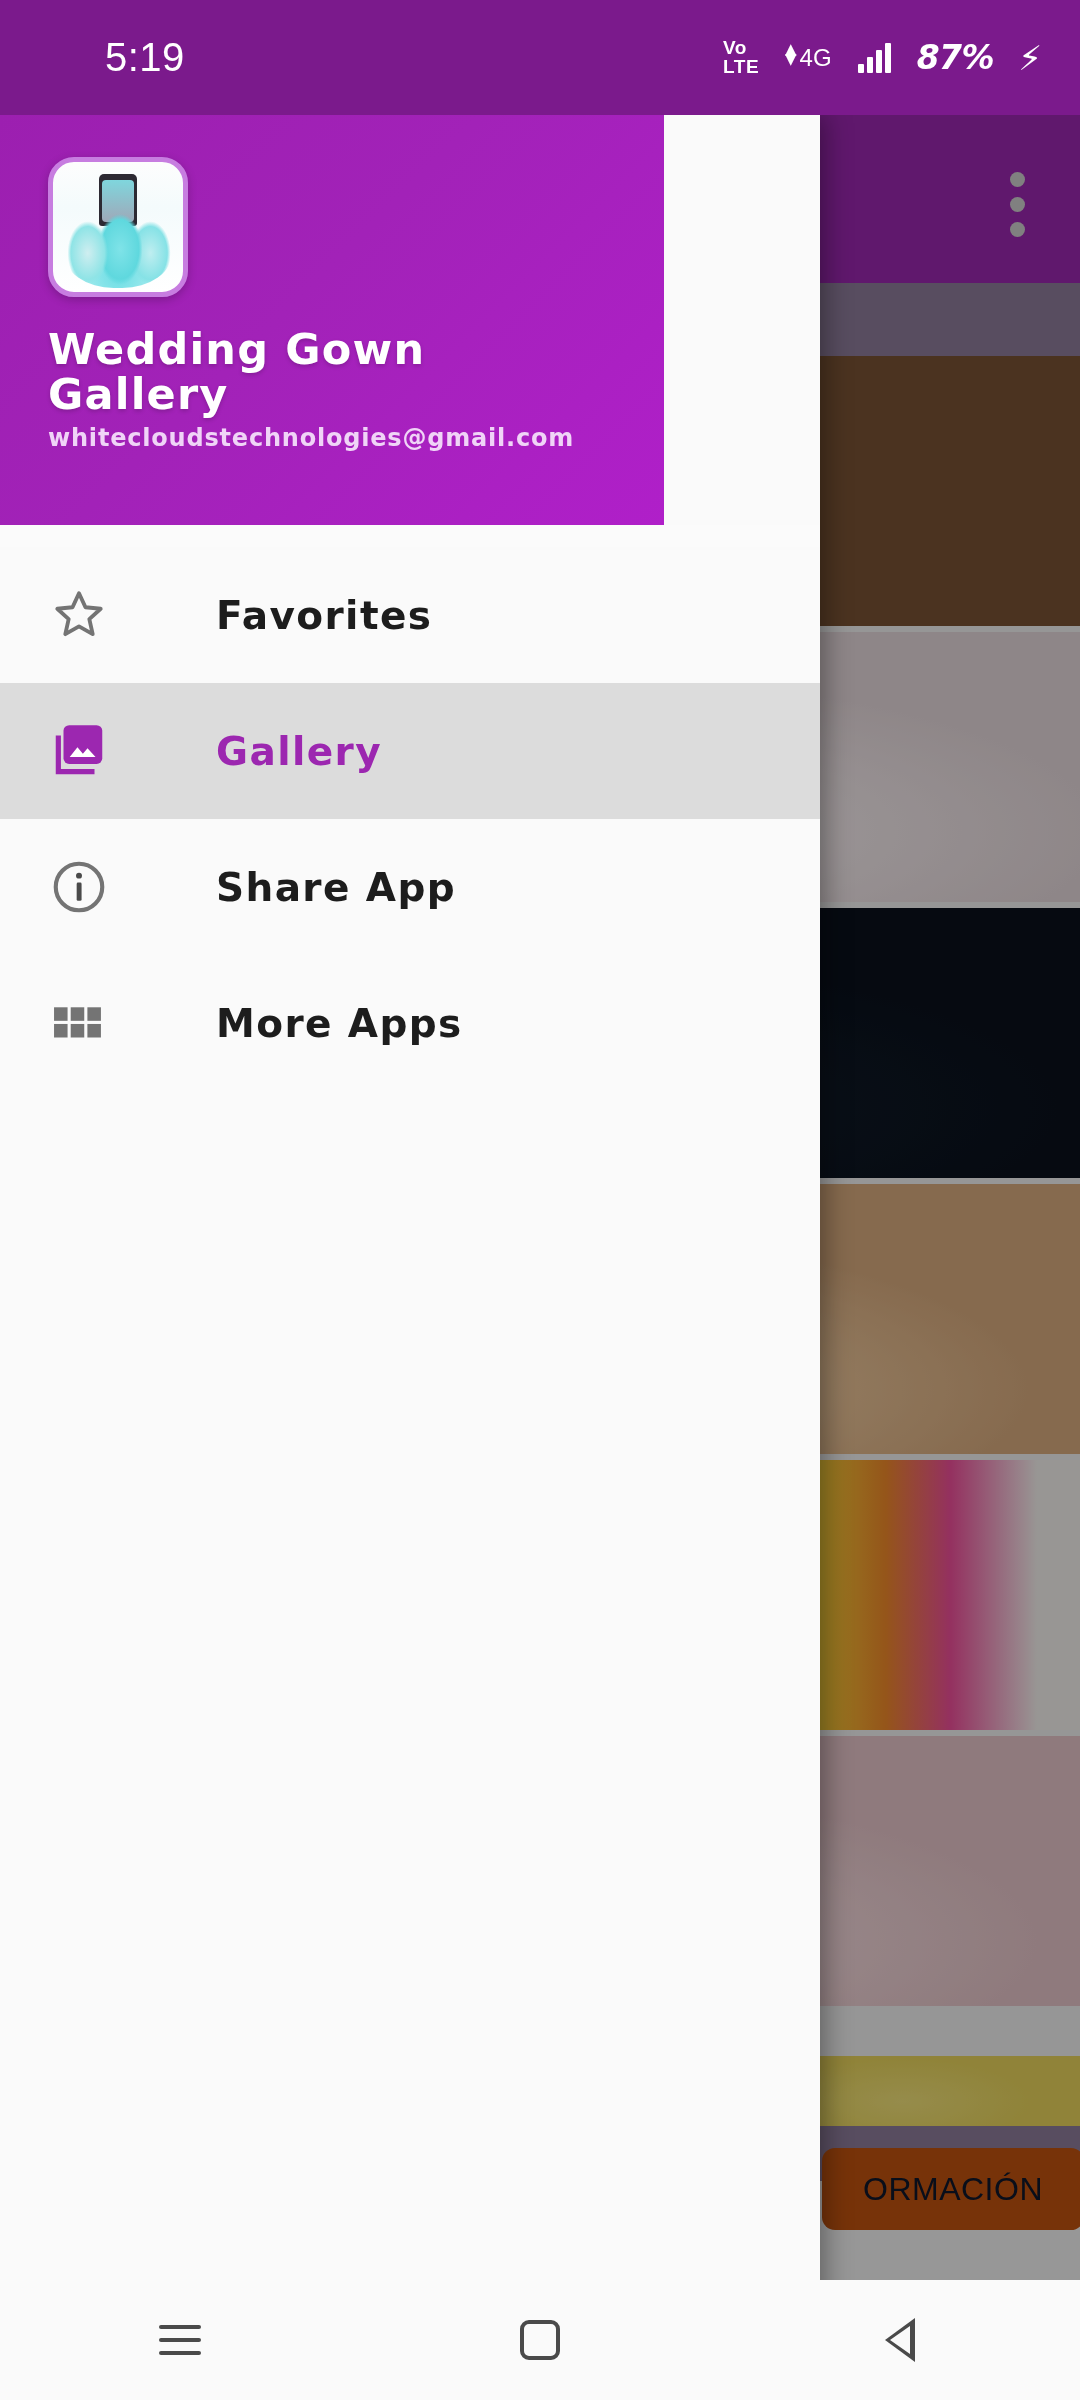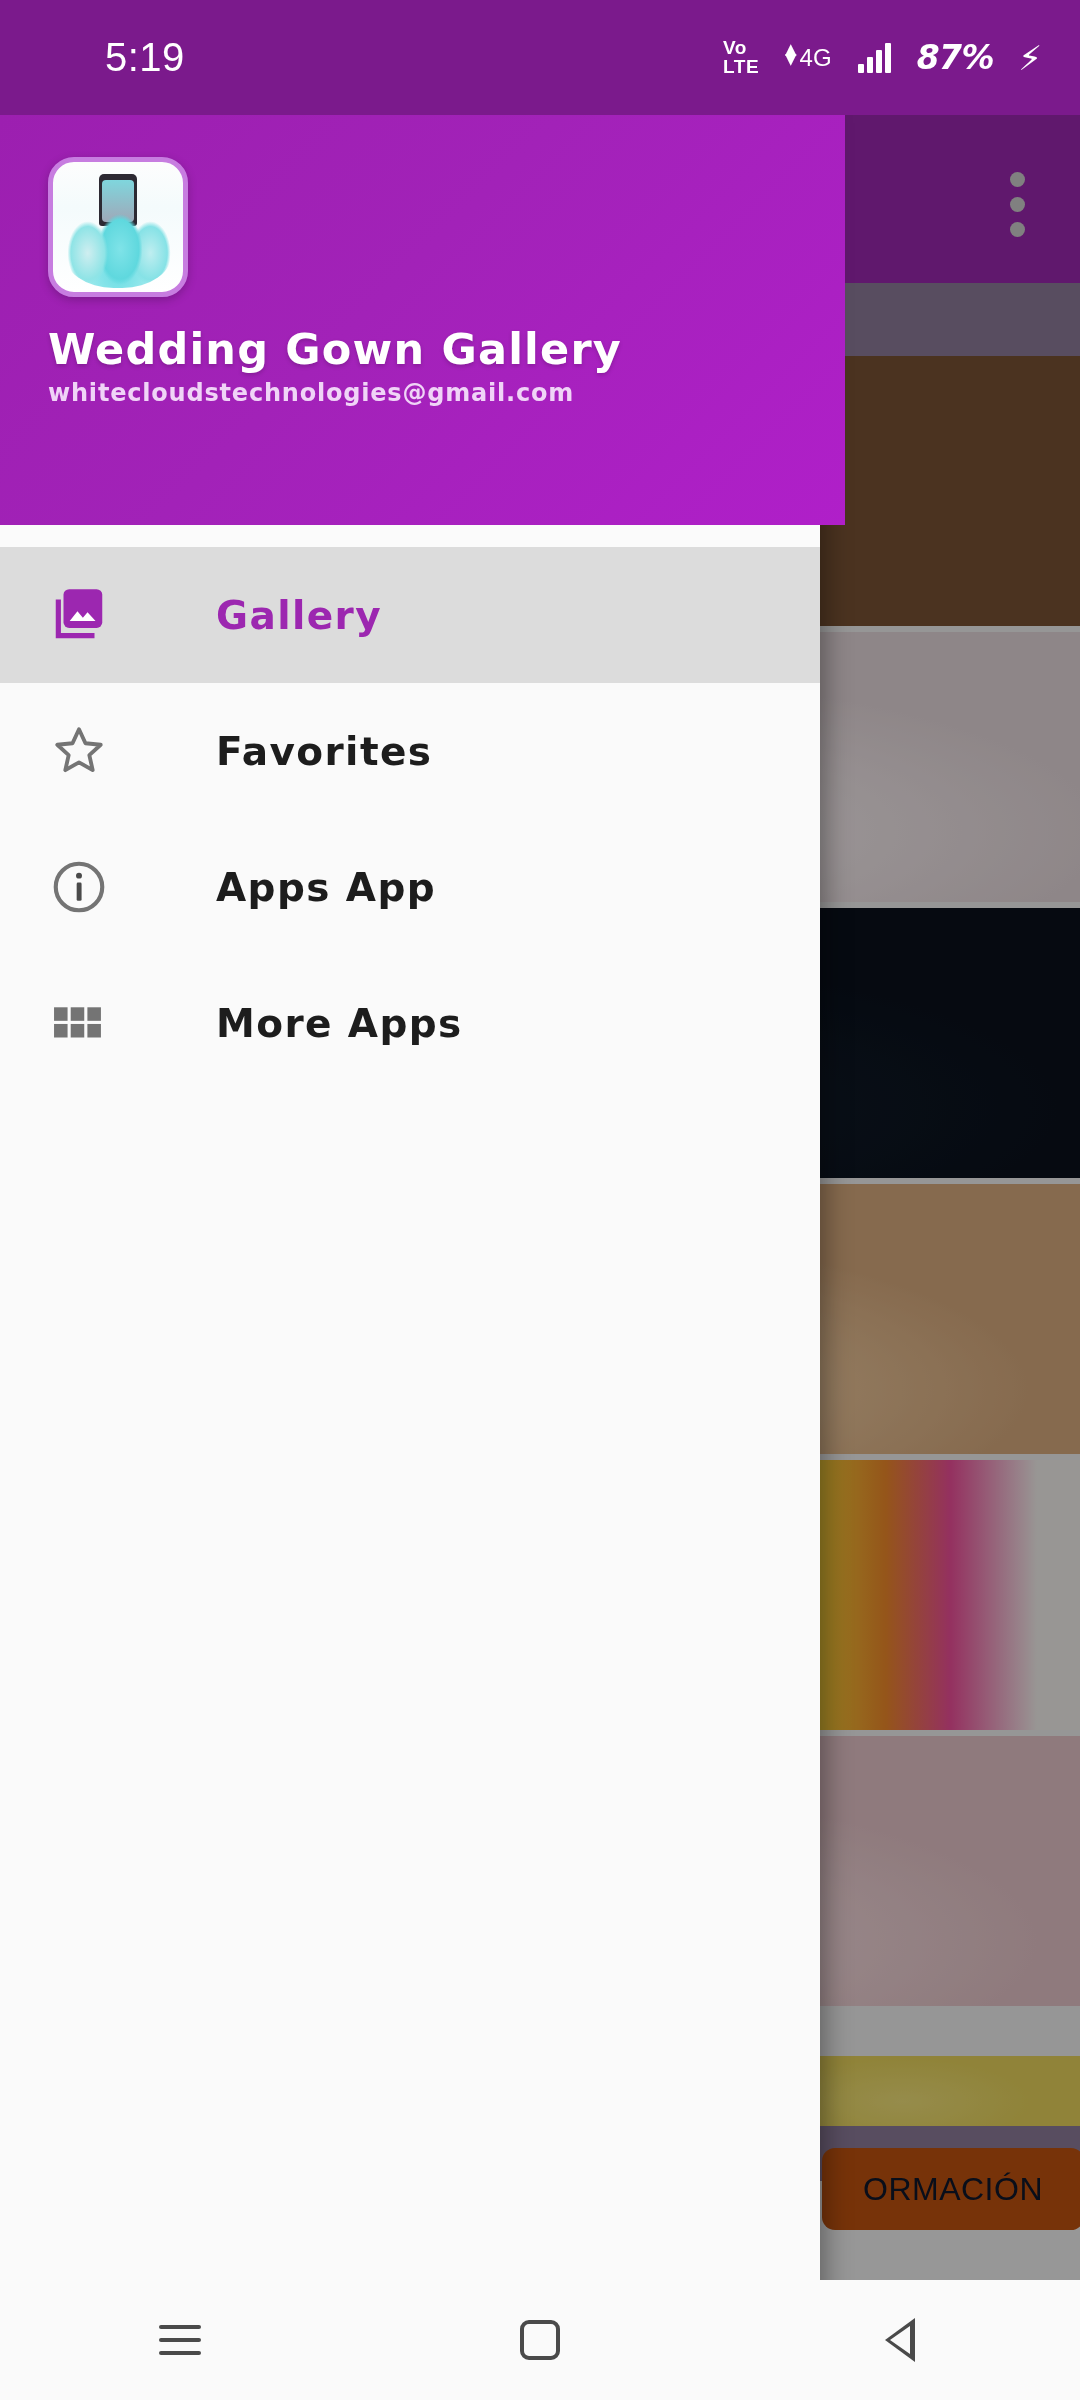--- a/index.html
+++ b/index.html
@@ -129,21 +129,21 @@
   
   .scrim { position:absolute; left:820px; top:115px; width:260px; height:2245px; background:rgba(0,0,0,0.38); z-index:10; }
 
   
   .drawer {
     position:absolute; left:0; top:115px; width:820px; height:2245px;
     background:#fafafa; z-index:14;
     box-shadow:6px 0 24px rgba(0,0,0,0.35);
   }
   .drawer-header {
-    position:relative; width:845px; height:410px;
+    position:relative; width:664px; height:410px;
     background:linear-gradient(135deg,#9c1fb0 0%,#a222b8 45%,#b01fc9 100%);
     padding:42px 44px 0 48px;
   }
   .app-icon {
     width:140px; height:140px; border-radius:26px;
     border:5px solid #c77de0;
     background:linear-gradient(180deg,#fdfdfd 0%,#f4fbfc 35%,#ffffff 100%);
     overflow:hidden; position:relative;
     box-shadow:0 3px 10px rgba(0,0,0,0.22);
   }
@@ -271,49 +271,49 @@
         <div class="gown-skirt"></div>
       </div>
       <div class="drawer-title">Wedding Gown Gallery</div>
       <div class="drawer-email">whitecloudstechnologies@gmail.com</div>
     </div>
 
     <div class="drawer-gap"></div>
 
     <nav class="menu">
 
+      <div class="menu-item">
+        <span class="menu-icon">
+          <svg width="62" height="62" viewBox="0 0 24 24">
+            <path d="M12 3.6l2.5 5.4 5.9.6-4.4 4 1.3 5.8L12 16.4 6.7 19.4 8 13.6 3.6 9.6l5.9-.6L12 3.6z" fill="none" stroke="#747474" stroke-width="1.5" stroke-linejoin="round"></path>
+          </svg>
+        </span>
+        <span class="menu-label">Favorites</span>
+      </div>
+
       <div class="menu-item selected">
         <span class="menu-icon">
           <svg width="62" height="62" viewBox="0 0 24 24">
             <path d="M3 6v15h15v-2H5V6H3z" fill="#9c27b0"></path>
             <rect x="6" y="2" width="15" height="15" rx="2.2" fill="#9c27b0"></rect>
             <path d="M8.4 14.3l3-3.8 2.1 2.6 1.8-2.2 3.1 3.4H8.4z" fill="#ffffff"></path>
           </svg>
         </span>
         <span class="menu-label">Gallery</span>
       </div>
 
       <div class="menu-item">
         <span class="menu-icon">
           <svg width="62" height="62" viewBox="0 0 24 24">
-            <path d="M12 3.6l2.5 5.4 5.9.6-4.4 4 1.3 5.8L12 16.4 6.7 19.4 8 13.6 3.6 9.6l5.9-.6L12 3.6z" fill="none" stroke="#747474" stroke-width="1.5" stroke-linejoin="round"></path>
-          </svg>
-        </span>
-        <span class="menu-label">Favorites</span>
-      </div>
-
-      <div class="menu-item">
-        <span class="menu-icon">
-          <svg width="62" height="62" viewBox="0 0 24 24">
             <circle cx="12" cy="12" r="9" fill="none" stroke="#747474" stroke-width="1.6"></circle>
             <circle cx="12" cy="7.6" r="1.15" fill="#4a4a4a"></circle>
             <rect x="11.1" y="10.3" width="1.9" height="7" rx="0.5" fill="#4a4a4a"></rect>
           </svg>
         </span>
-        <span class="menu-label">Apps App</span>
+        <span class="menu-label">Share App</span>
       </div>
 
       <div class="menu-item">
         <span class="menu-icon">
           <svg width="58" height="58" viewBox="0 0 24 24">
             <rect x="2.5" y="5.5" width="5.6" height="5.6" fill="#747474"></rect>
             <rect x="9.4" y="5.5" width="5.6" height="5.6" fill="#747474"></rect>
             <rect x="16.3" y="5.5" width="5.6" height="5.6" fill="#747474"></rect>
             <rect x="2.5" y="12.4" width="5.6" height="5.6" fill="#747474"></rect>
             <rect x="9.4" y="12.4" width="5.6" height="5.6" fill="#747474"></rect>

